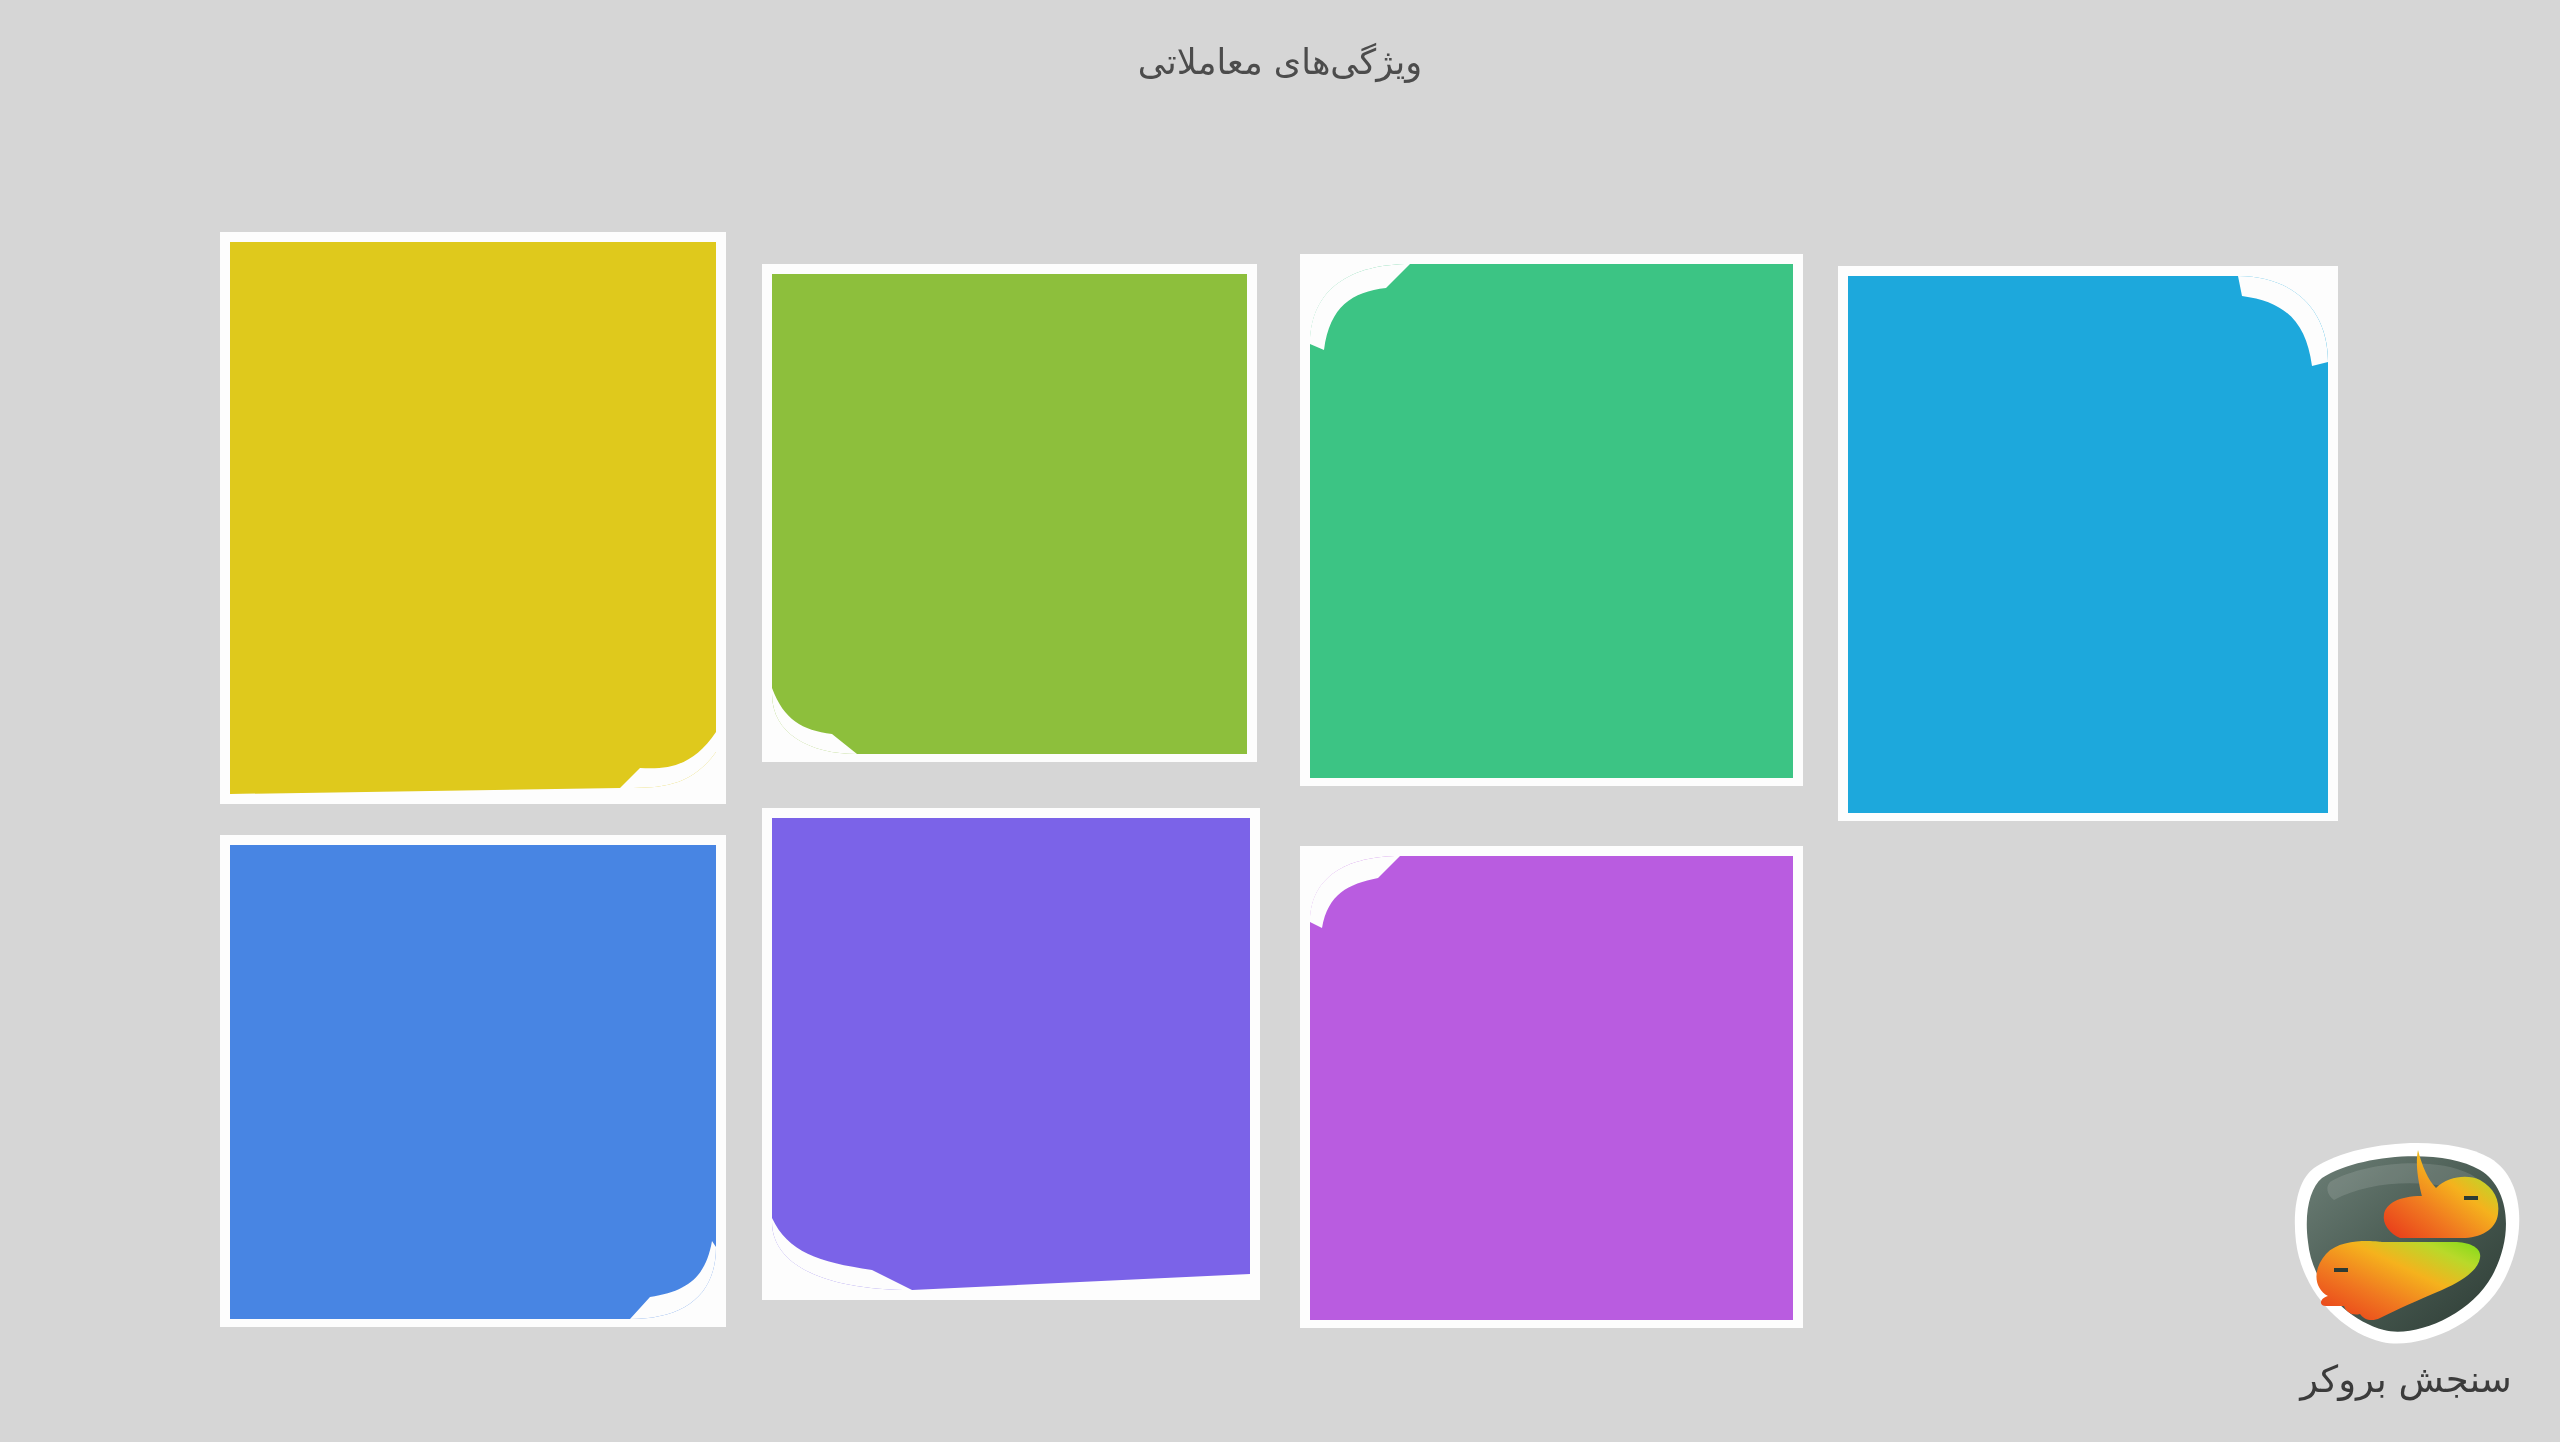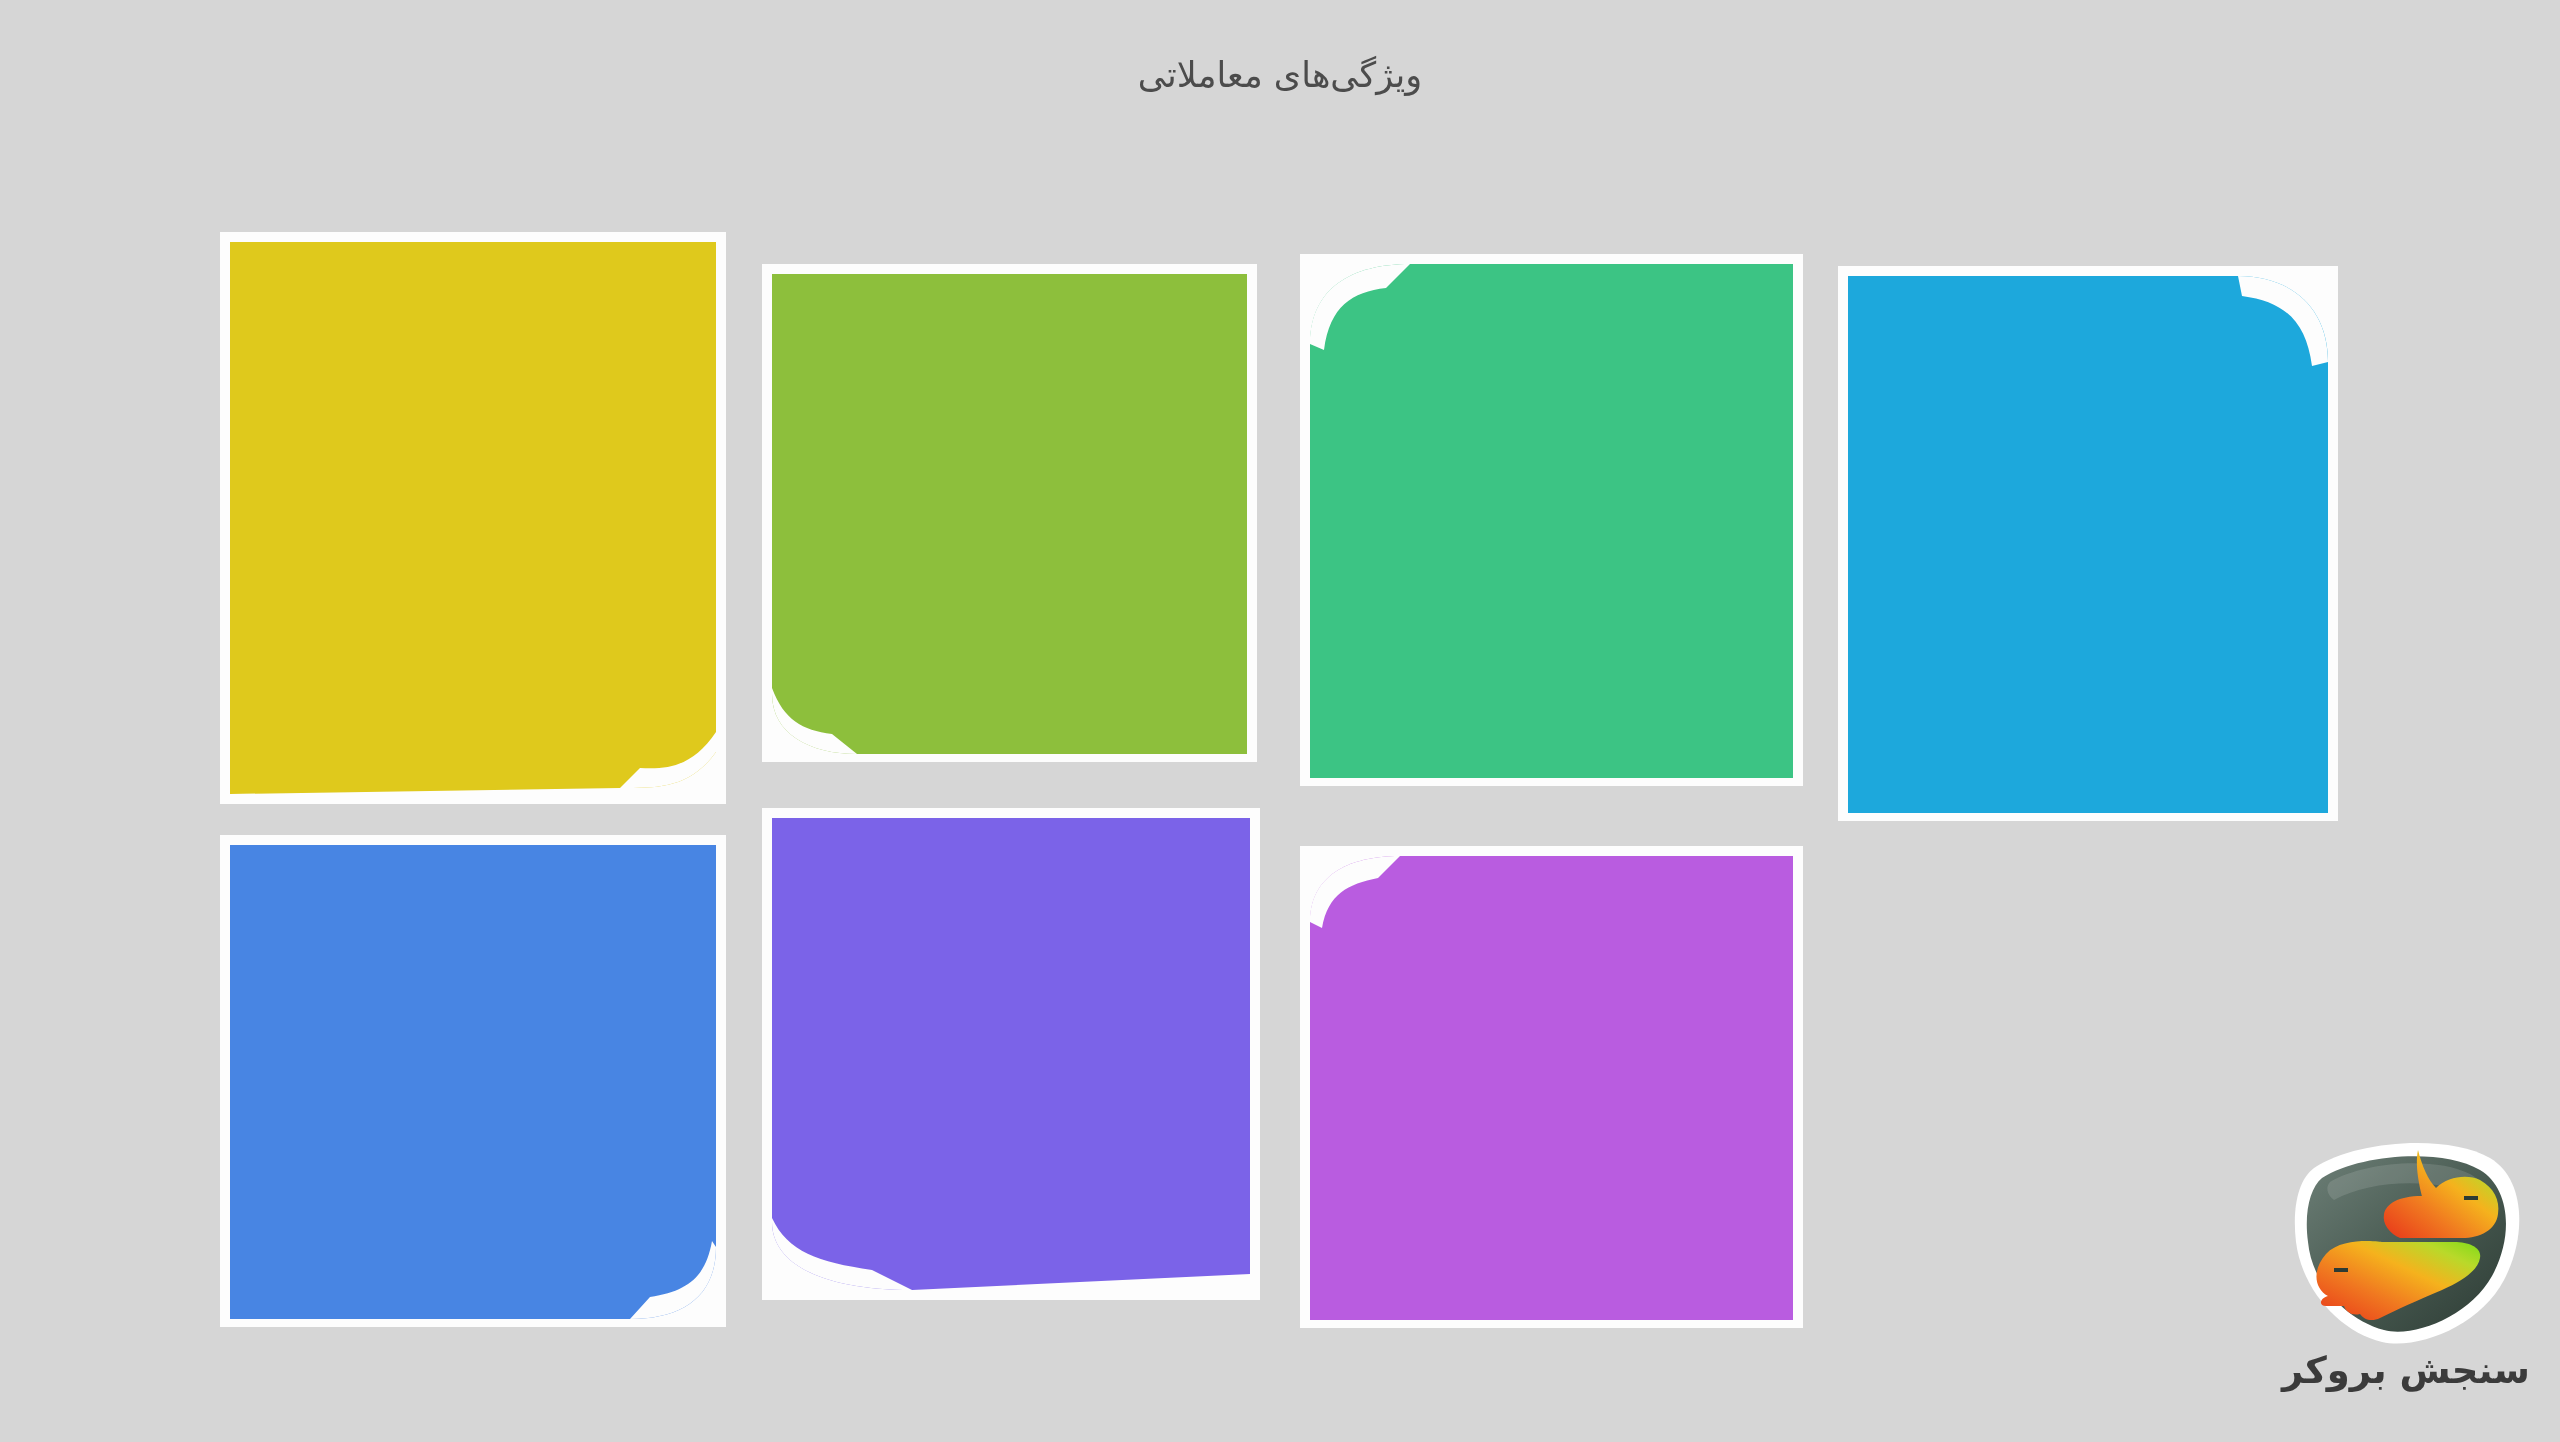--- a/index.html
+++ b/index.html
@@ -11,21 +11,21 @@
     height: 1442px;
     background: #d6d6d6;
     font-family: "DejaVu Sans", "Liberation Sans", sans-serif;
     overflow: hidden;
     position: relative;
   }
 
   
   #page-title {
     position: absolute;
-    top: 55px;
+    top: 42px;
     left: 0;
     width: 2560px;
     text-align: center;
     font-size: 35px;
     font-weight: 400;
     color: #4c4c4c;
     letter-spacing: 0px;
     direction: rtl;
   }
 
@@ -127,26 +127,26 @@
     position: absolute;
     left: 2256px;
     top: 1138px;
     width: 300px;
     height: 300px;
     z-index: 5;
   }
   #brand-mark { position: absolute; left: 16px; top: 0px; }
   #brand-text {
     position: absolute;
-    left: 0; top: 211px;
+    left: 0; top: 220px;
     width: 300px;
     text-align: center;
     direction: rtl;
     font-size: 37px;
-    font-weight: bold;
+    font-weight: normal;
     color: #3b3b3b;
     letter-spacing: -1px;
   }
 </style>
 </head>
 <body>
 
 <div id="page-title">ویژگی‌های معاملاتی</div>
 
 <div class="card" id="card-speed">

